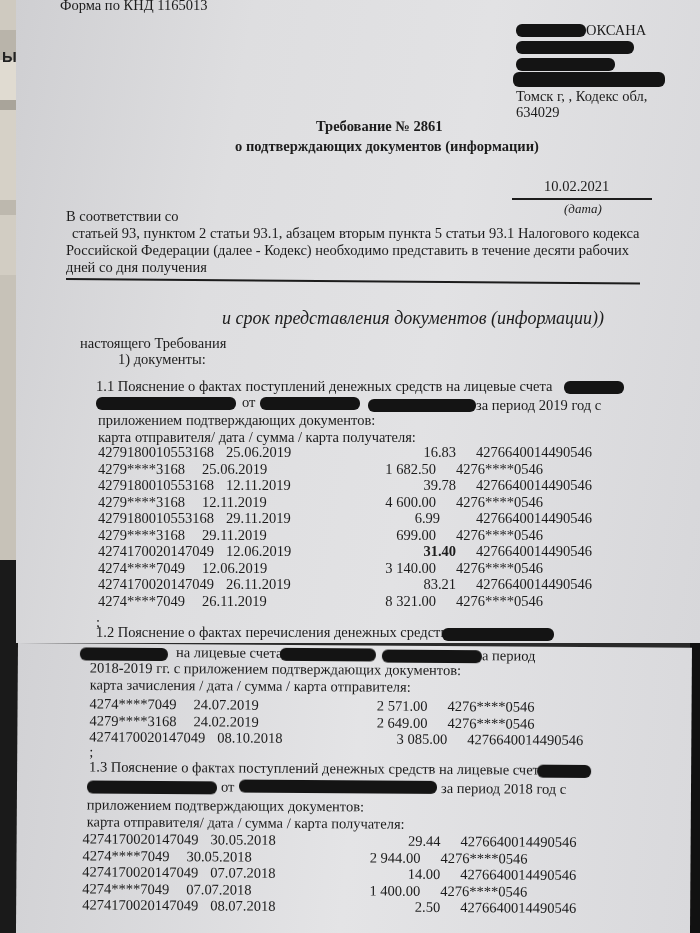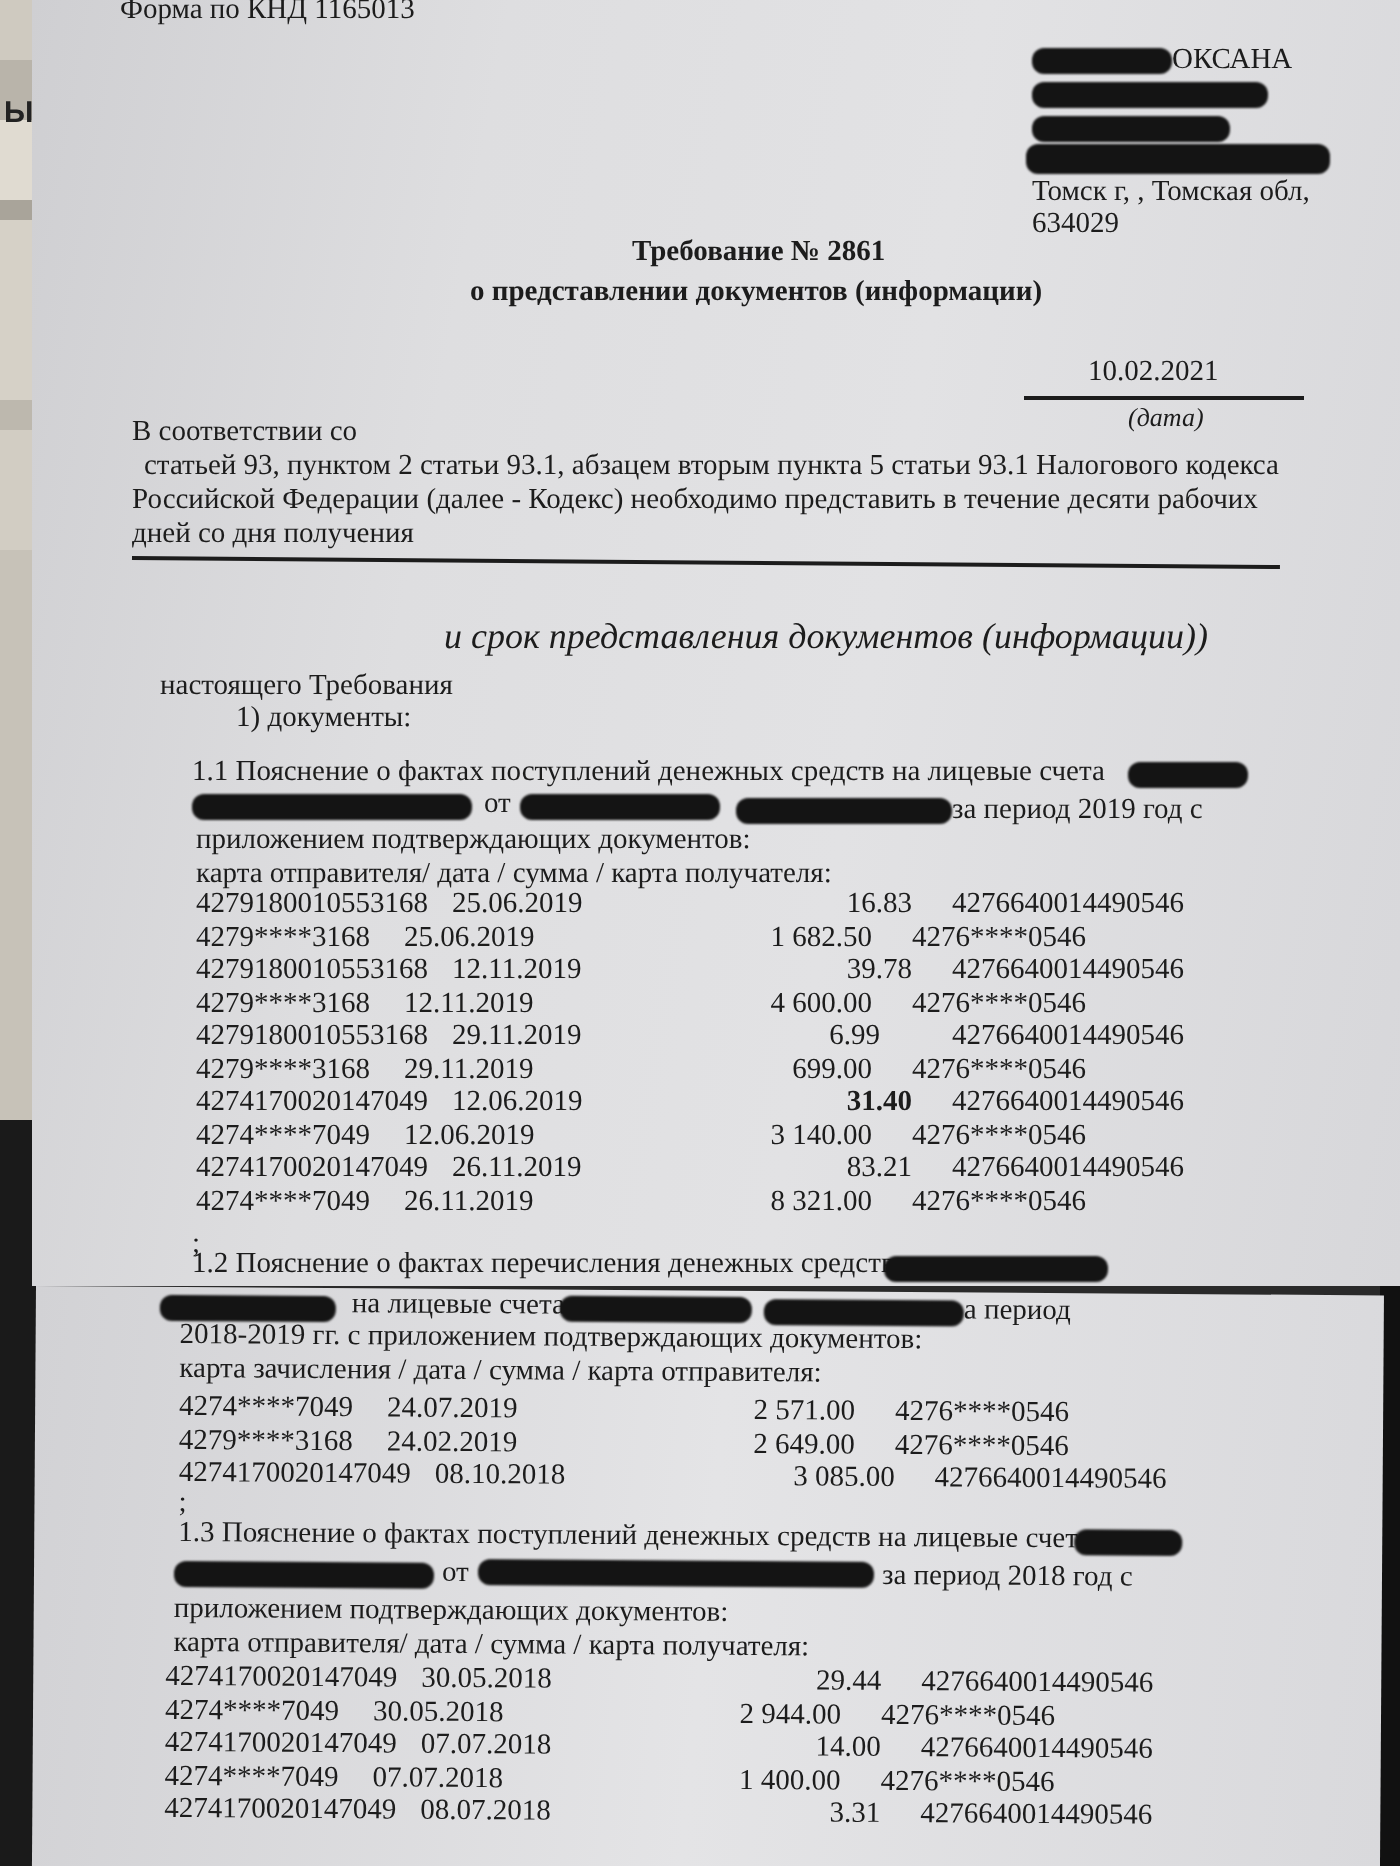--- a/index.html
+++ b/index.html
@@ -42,25 +42,25 @@
 <div class="bg-right"></div>
 
 <div class="page">
   <div class="t" style="left:44px;top:-3px;">Форма по КНД 1165013</div>
 
   <div class="redact" style="left:500px;top:24px;width:70px;"></div>
   <div class="t" style="left:570px;top:22px;">ОКСАНА</div>
   <div class="redact" style="left:500px;top:41px;width:118px;"></div>
   <div class="redact" style="left:500px;top:58px;width:99px;"></div>
   <div class="redact" style="left:497px;top:72px;width:152px;height:15px;"></div>
-  <div class="t" style="left:500px;top:88px;">Томск г, , Томская обл,</div>
+  <div class="t" style="left:500px;top:88px;">Томск г, , Кодекс обл,</div>
   <div class="t" style="left:500px;top:104px;">634029</div>
 
   <div class="t b" style="left:300px;top:118px;">Требование № 2861</div>
-  <div class="t b" style="left:219px;top:138px;">о представлении документов (информации)</div>
+  <div class="t b" style="left:219px;top:138px;">о подтверждающих документов (информации)</div>
 
   <div class="t" style="left:528px;top:178px;">10.02.2021</div>
   <div class="hr" style="left:496px;top:198px;width:140px;"></div>
   <div class="t i" style="left:548px;top:200px;font-size:13px;">(дата)</div>
 
   <div class="t" style="left:50px;top:208px;">В соответствии со</div>
   <div class="t" style="left:56px;top:225px;">статьей 93, пунктом 2 статьи 93.1, абзацем вторым пункта 5 статьи 93.1 Налогового кодекса</div>
   <div class="t" style="left:50px;top:242px;">Российской Федерации (далее - Кодекс) необходимо представить в течение десяти рабочих</div>
   <div class="t" style="left:50px;top:259px;">дней со дня получения</div>
   <div class="hr" style="left:50px;top:278px;width:574px;transform:rotate(0.45deg);transform-origin:left;"></div>
@@ -210,17 +210,17 @@
       </div>
       <div class="row" style="left: 66px; top: 236.5px; width: 520px; height: 17px;">
         <span style="left: 0px;">4274****7049</span>
         <span style="left: 104px;">07.07.2018</span>
         <span class="amt" style="left: 248px;">1 400.00</span>
         <span style="left: 358px;">4276****0546</span>
       </div>
       <div class="row" style="left: 66px; top: 253px; width: 520px; height: 17px;">
         <span style="left: 0px;">4274170020147049</span>
         <span style="left: 128px;">08.07.2018</span>
-        <span class="amt" style="left: 268px;">3.31</span>
+        <span class="amt" style="left: 268px;">2.50</span>
         <span style="left: 378px;">4276640014490546</span>
       </div>
     </div>
 </div>
 
 </body></html>

